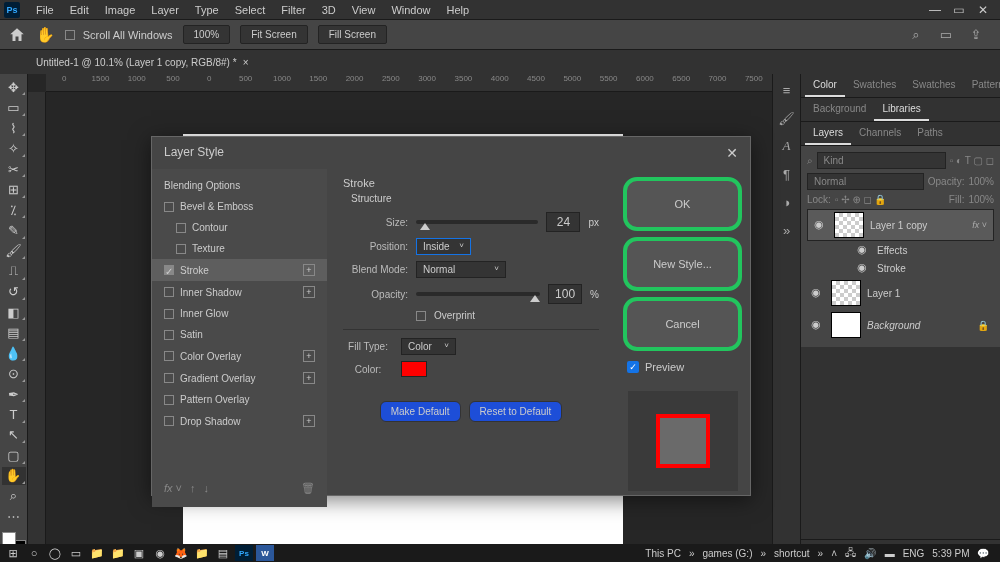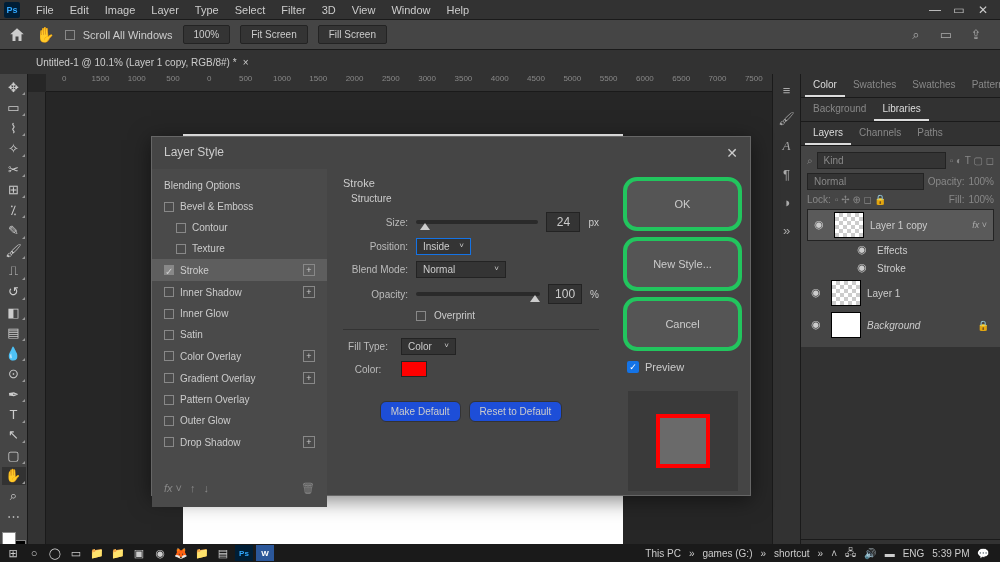--- a/index.html
+++ b/index.html
@@ -335,24 +335,20 @@
             <span class="dlg-chk"></span>
             <span>Gradient Overlay</span>
             <span class="dlg-plus">+</span>
           </div>
           <div class="dlg-li">
             <span class="dlg-chk"></span>
             <span>Pattern Overlay</span>
           </div>
           <div class="dlg-li">
             <span class="dlg-chk"></span>
-            <span>Outer Glow</span>
-          </div>
-          <div class="dlg-li">
-            <span class="dlg-chk"></span>
             <span>Drop Shadow</span>
             <span class="dlg-plus">+</span>
           </div>
         </div>
       <div class="dlg-left-foot">
         <span style="font-style:italic">fx ˅</span>
         <span>↑</span>
         <span>↓</span>
         <span style="margin-left:auto">🗑</span>
       </div>

